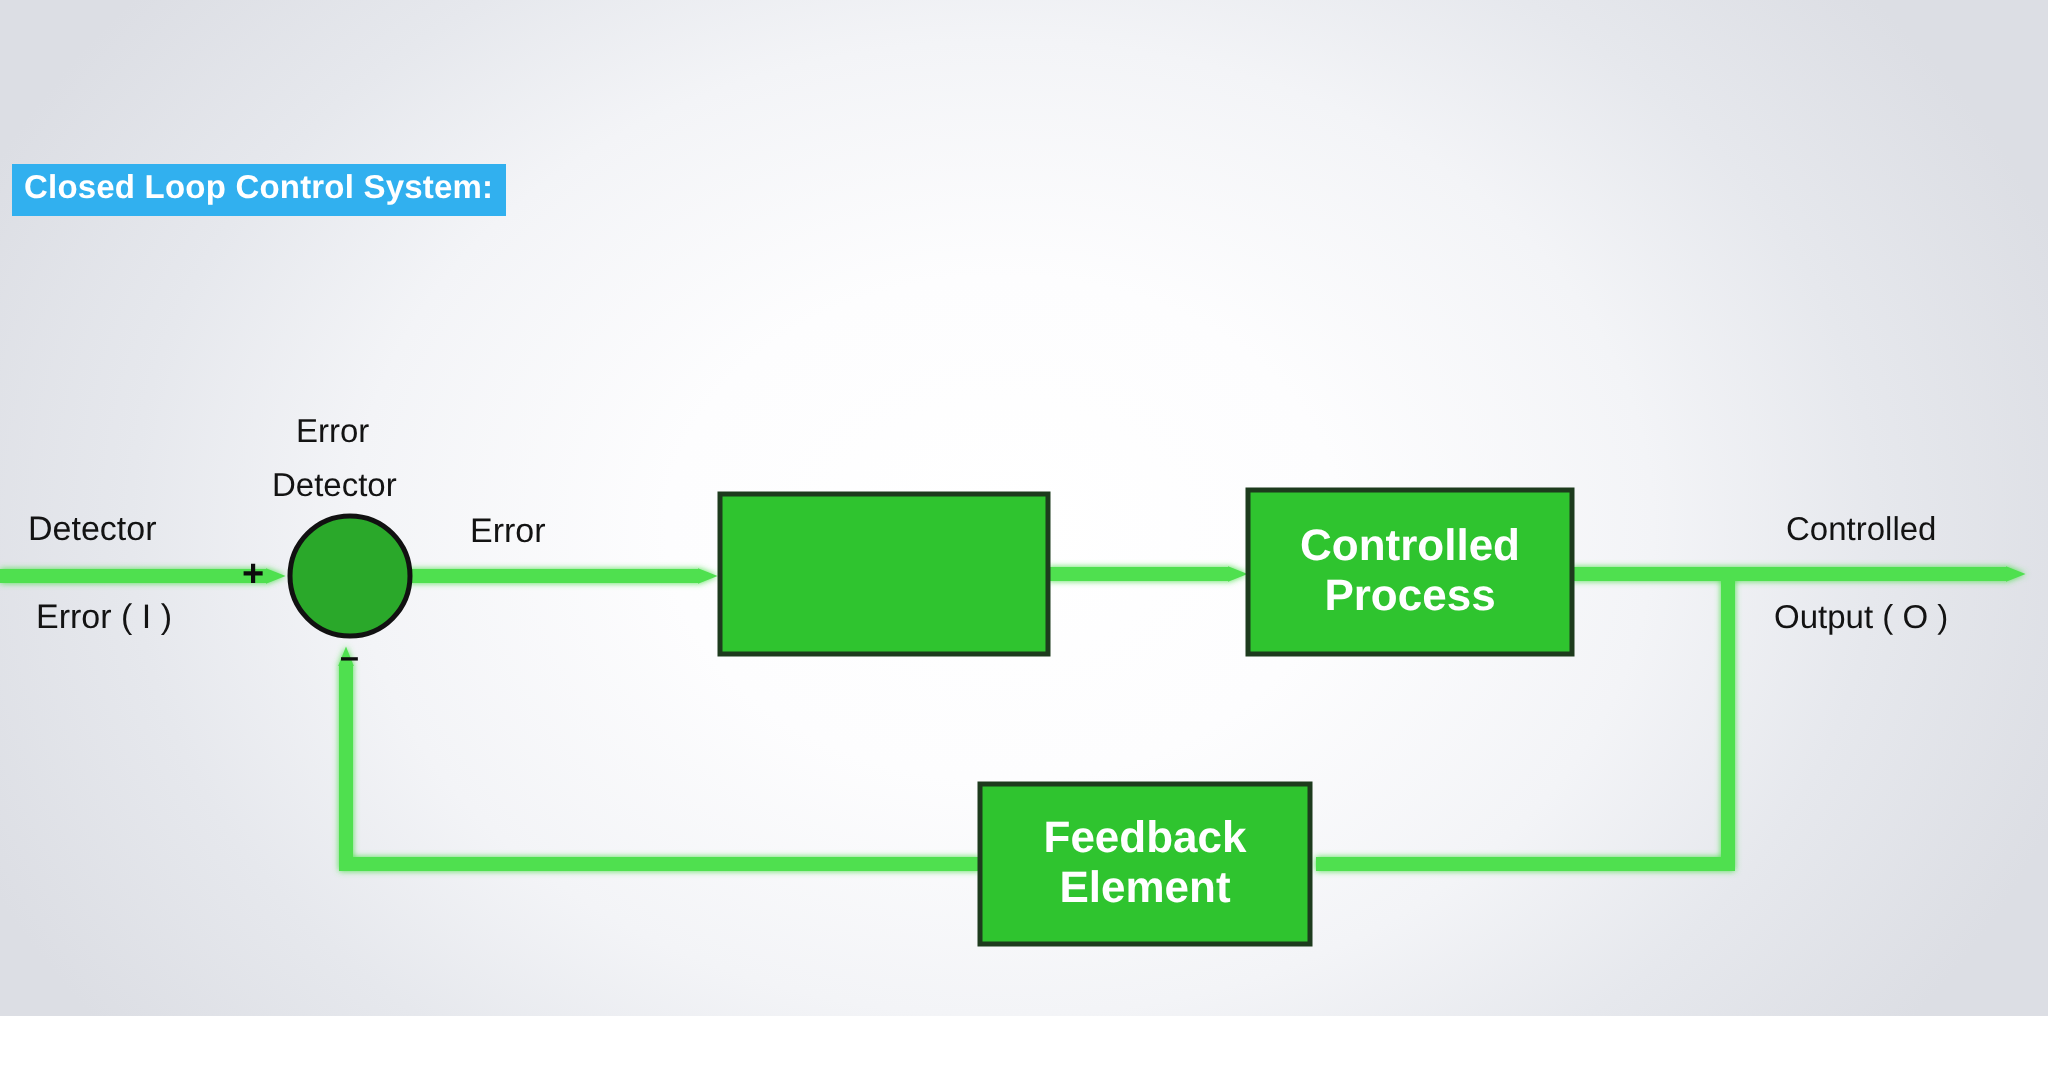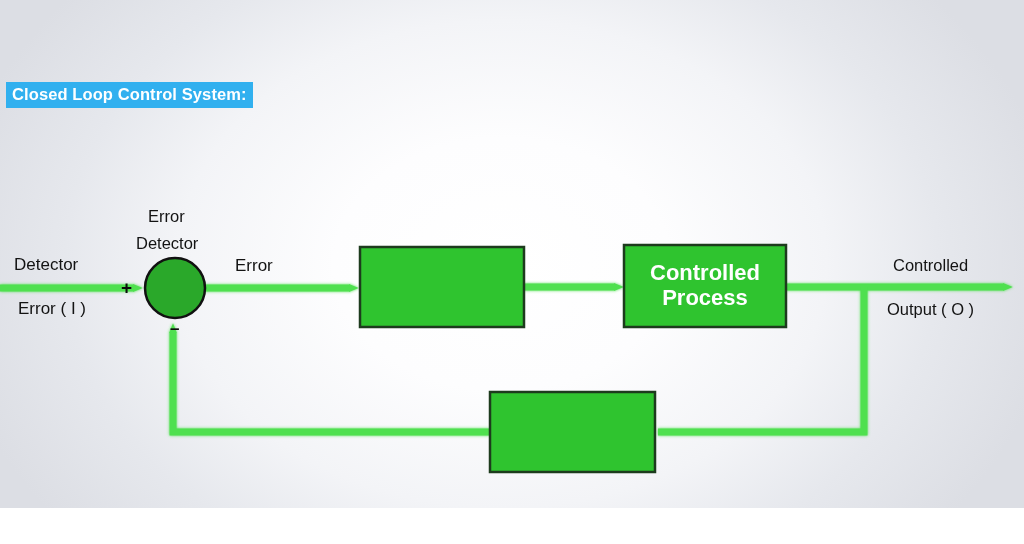--- a/index.html
+++ b/index.html
@@ -144,20 +144,22 @@
 
     <circle cx="175" cy="288" r="30" fill="#2aa82a" stroke="#111111" stroke-width="2.5"></circle>
   </svg>
 
   <div class="title-banner">Closed Loop Control System:</div>
 
 
   <div class="block-label" id="label-process">Controlled
 Process</div>
 
+  <div class="block-label" id="label-feedback">Feedback
+Element</div>
 
   <div class="diagram-text" id="text-reference">Detector</div>
 
   <div class="diagram-text" id="text-input">Error ( I )</div>
 
   <div class="diagram-text" id="text-errdet-1">Error</div>
 
   <div class="diagram-text" id="text-errdet-2">Detector</div>
 
   <div class="diagram-text" id="text-error">Error</div>

